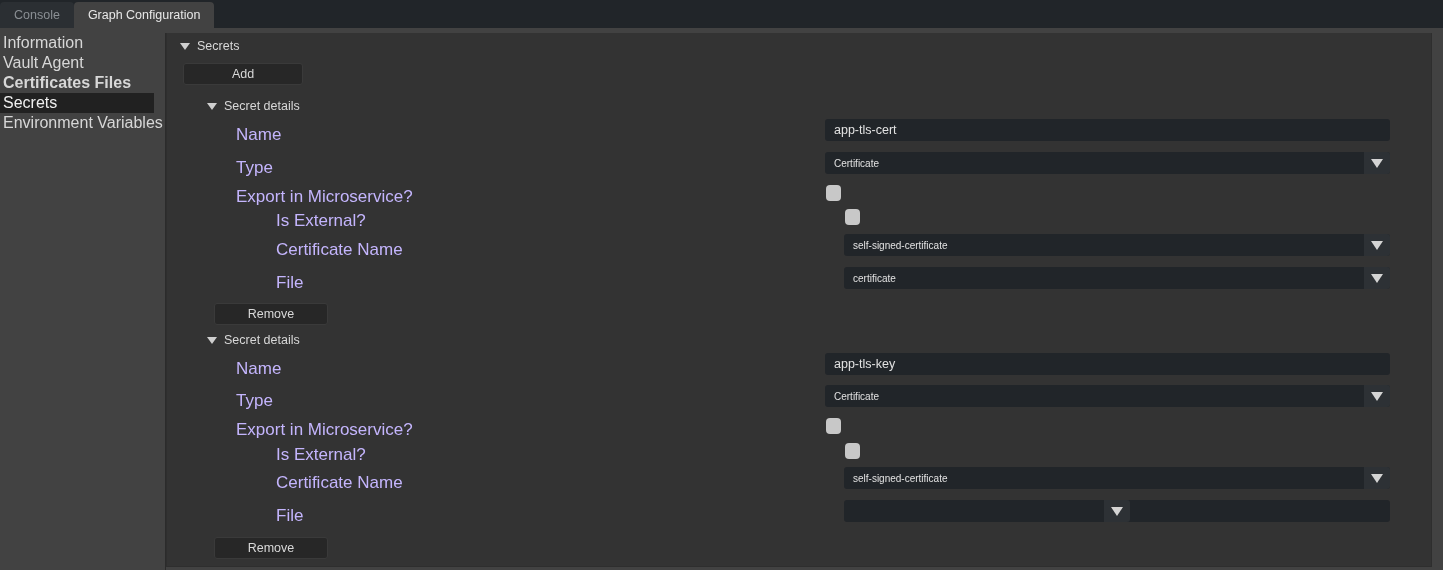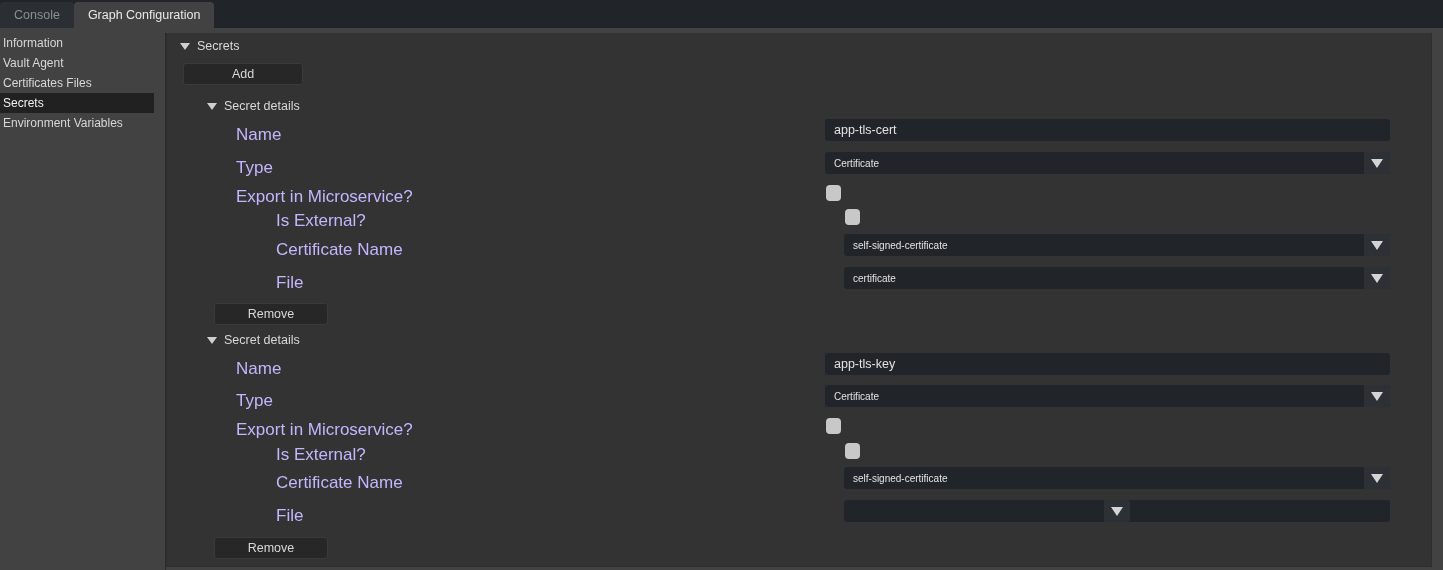--- a/index.html
+++ b/index.html
@@ -35,21 +35,21 @@
   
   .sidebar {
     position: absolute; left: 0; top: 33px; width: 166px; height: 537px;
     background: #424242;
     border-right: 1px solid #2b2b2b;
   }
   .side-item {
     height: 20px; line-height: 20px;
     padding-left: 3px;
     width: 154px;
-    font-size: 12px;
+    font-size: 16px;
     color: #d7d7d7;
     white-space: nowrap;
   }
   .side-item.selected { background: #212121; color: #f0f0f0; }
 
   
   .main {
     position: absolute; left: 166px; top: 33px;
     width: 1266px; height: 534px;
     background: #333333;
@@ -158,21 +158,21 @@
 </div>
 <div class="substrip"></div>
 
 <div class="sidebar">
   <div class="side-item" style="top:0;position:absolute;">
     <span>Information</span>
   </div>
   <div class="side-item" style="top:20px;position:absolute;">
     <span>Vault Agent</span>
   </div>
-  <div class="side-item" style="top:40px;position:absolute;">
+  <div class="side-item" style="top:40px;position:absolute;font-weight:bold;">
     <span>Certificates Files</span>
   </div>
   <div class="side-item selected" style="top:60px;position:absolute;">
     <span>Secrets</span>
   </div>
   <div class="side-item" style="top:80px;position:absolute;">
     <span>Environment Variables</span>
   </div>
 </div>
 

